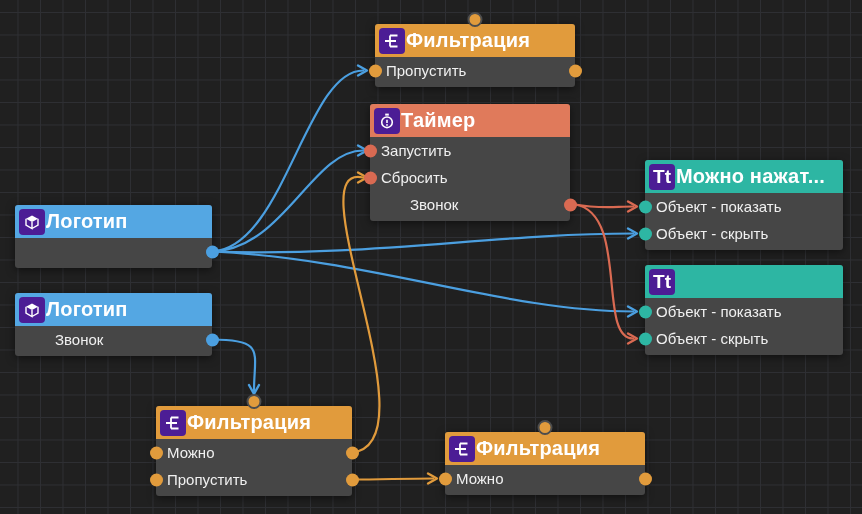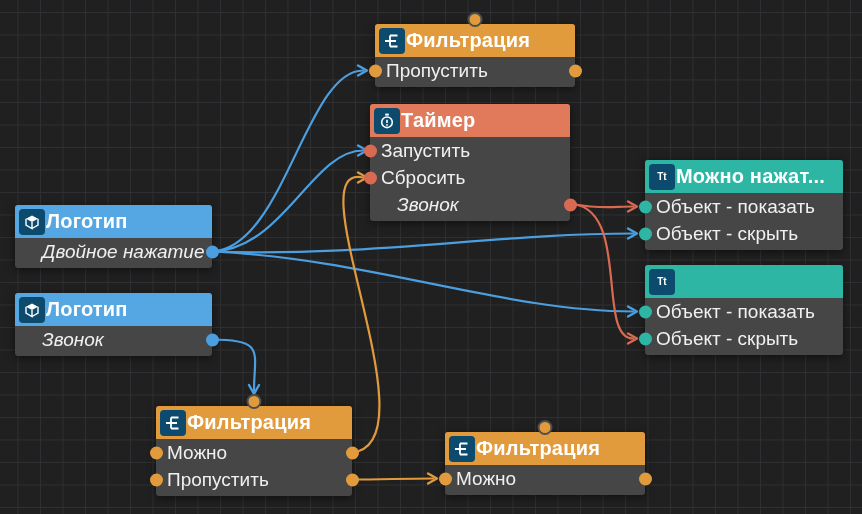--- a/index.html
+++ b/index.html
@@ -29,34 +29,34 @@
   }
   .header{
     height:33px;display:flex;align-items:center;gap:1px;padding:0 8px 0 4px;
     border-radius:3px 3px 0 0;
   }
   .accent-orange{background:#E19B3C;}
   .accent-salmon{background:#E07A5B;}
   .accent-blue{background:#54A7E3;}
   .accent-teal{background:#2DB6A3;}
   .iconbox{
-    width:26px;height:26px;flex:0 0 26px;background:#0c4a6e;border-radius:4px;
+    width:26px;height:26px;flex:0 0 26px;background:#4c1d95;border-radius:4px;
     display:flex;align-items:center;justify-content:center;
-    color:#fff;font-weight:bold;font-size:10px;line-height:1;
+    color:#fff;font-weight:bold;font-size:19px;line-height:1;
   }
   .title{
     color:#fff;font-weight:bold;font-size:20px;white-space:nowrap;
     overflow:hidden;letter-spacing:.2px;
   }
   .body{padding-bottom:3px;}
   .row{
     position:relative;height:27px;display:flex;align-items:center;
-    color:#F0F0F0;font-size:19px;padding-left:11px;white-space:nowrap;
-  }
-  .row.out-only{padding-left:27px;font-style:italic;}
+    color:#F0F0F0;font-size:15px;padding-left:11px;white-space:nowrap;
+  }
+  .row.out-only{padding-left:40px;}
   .port{
     position:absolute;width:13px;height:13px;border-radius:50%;
     top:50%;transform:translateY(-50%);z-index:3;
   }
   .port.in{left:-6.5px;}
   .port.out{right:-6.5px;}
   .port.orange{background:#E19B3C;}
   .port.salmon{background:#D96A52;}
   .port.blue{background:#4B9FE0;}
   .port.teal{background:#2DB6A3;}
@@ -196,21 +196,20 @@
       <span class="iconbox">
         <svg class="icon-svg" width="16" height="16" viewBox="0 0 16 16">
           <path d="M8 1.5 L14 4.8 8 8.1 2 4.8 Z" fill="#fff"></path>
           <path d="M2 4.8 V11.2 L8 14.5 V8.1 M14 4.8 V11.2 L8 14.5" stroke="#fff" stroke-width="1.4" fill="none"></path>
         </svg>
       </span>
       <span class="title">Логотип</span>
     </div>
     <div class="body">
       <div class="row out-only">
-        <span>Двойное нажатие</span>
         <span class="port out blue"></span>
       </div>
     </div>
   </div>
 
   <div class="node" style="left:15px;top:293px;width:197px;">
     <div class="header accent-blue">
       <span class="iconbox">
         <svg class="icon-svg" width="16" height="16" viewBox="0 0 16 16">
           <path d="M8 1.5 L14 4.8 8 8.1 2 4.8 Z" fill="#fff"></path>

